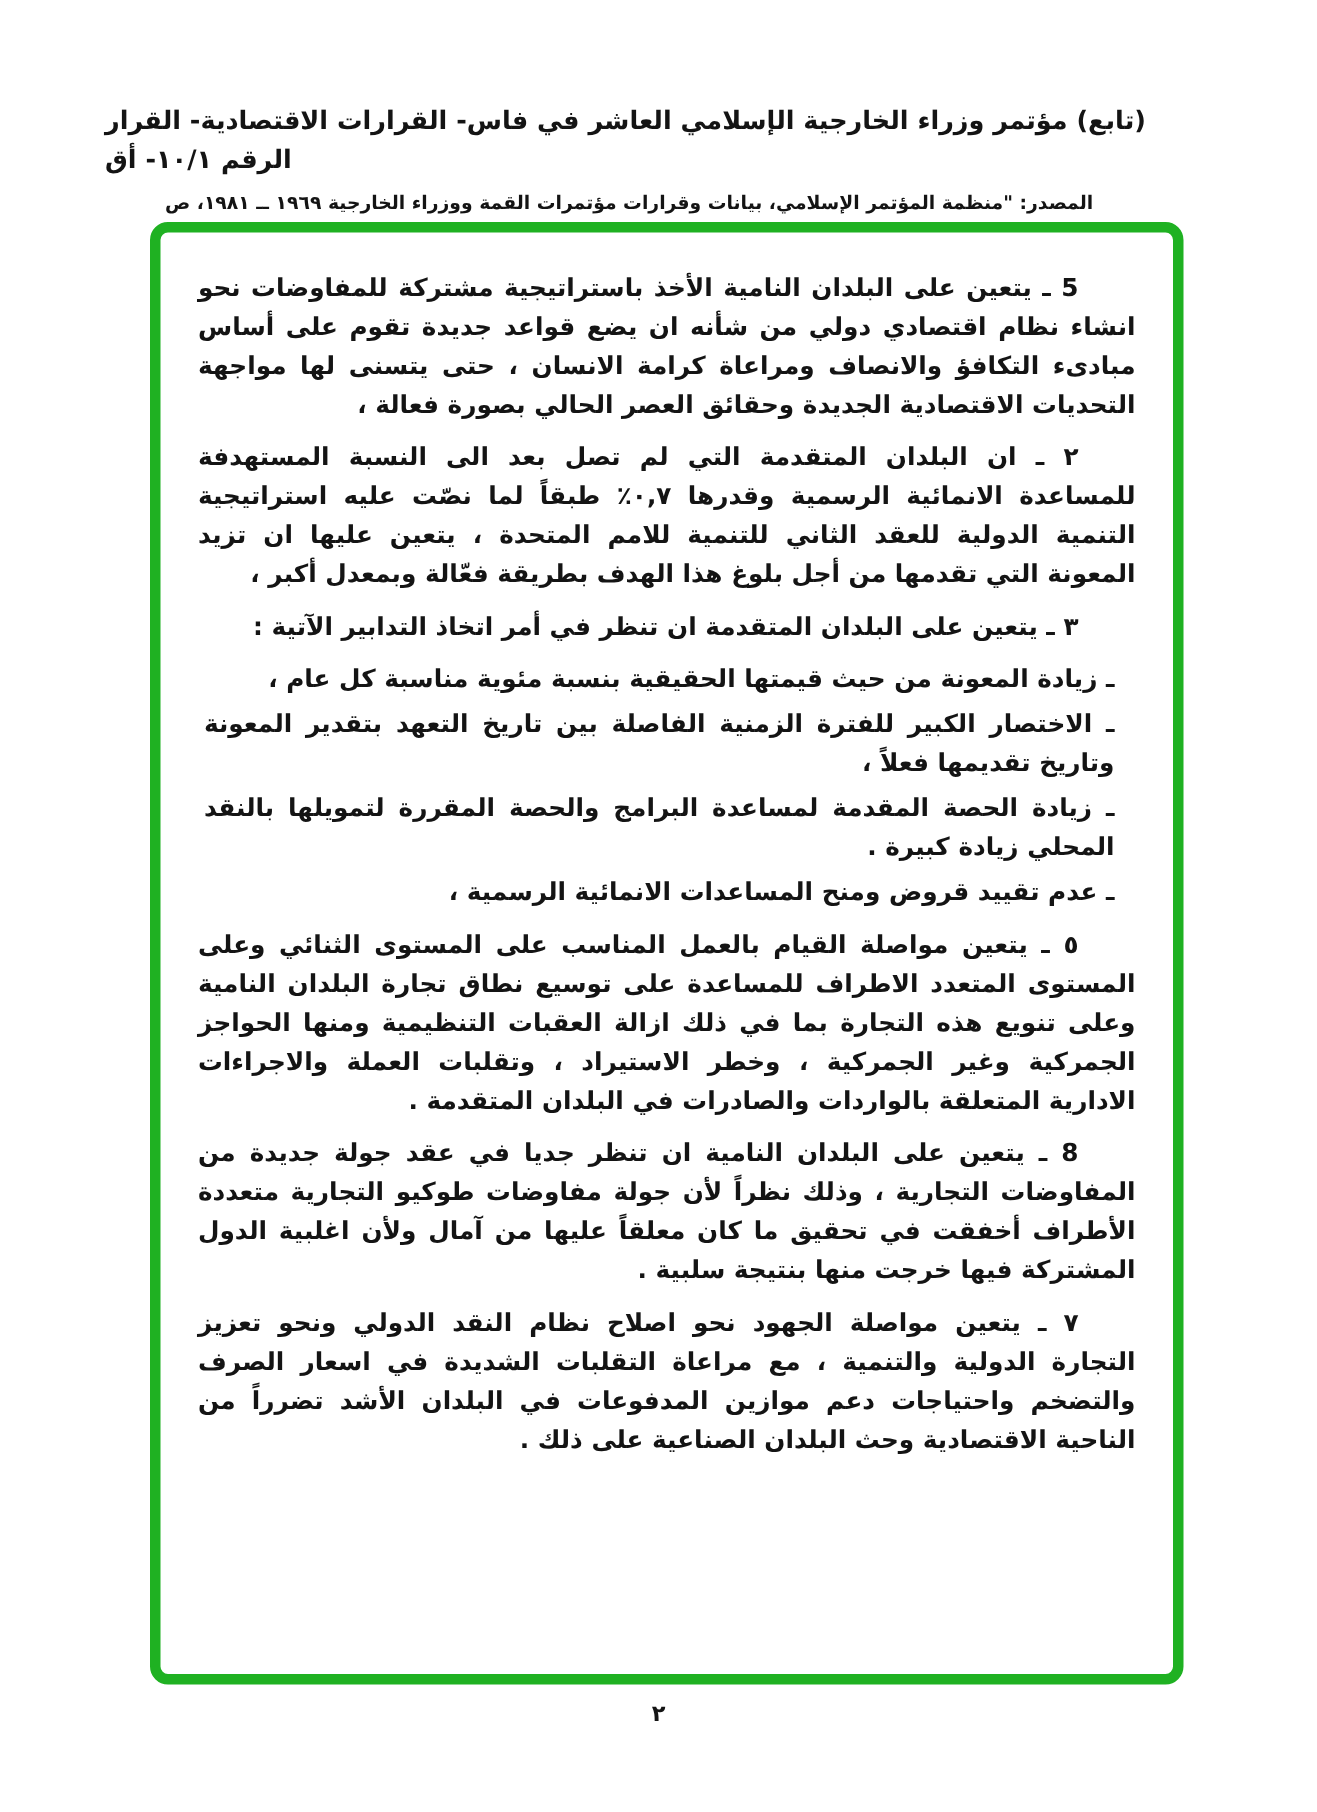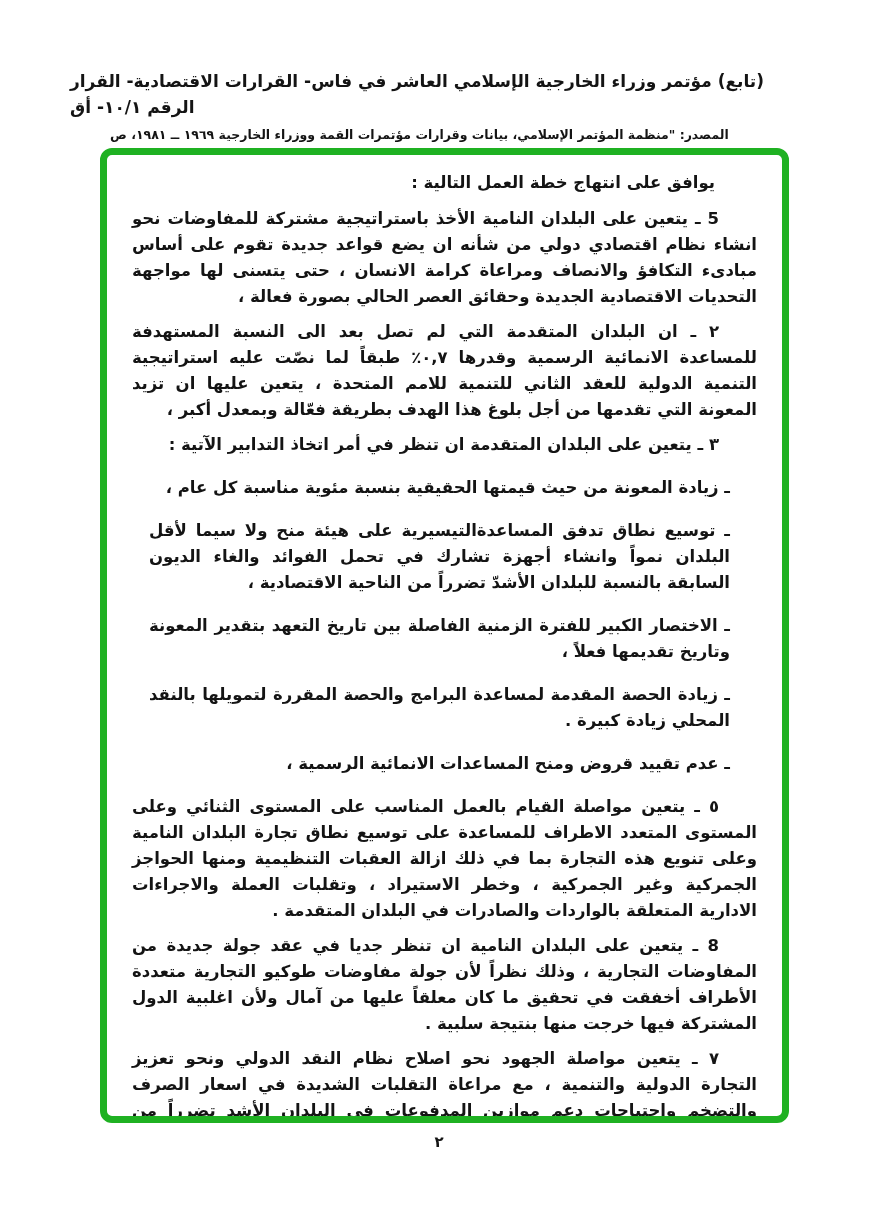--- a/index.html
+++ b/index.html
@@ -67,21 +67,21 @@
     text-align: right;
   }
   .para {
     margin: 9px 0;
     text-indent: 38px;
   }
   .bullets {
     margin: 2px 0 9px 0;
   }
   .bullet {
-    margin: 17px;
+    margin: 4px;
     padding-right: 10px;
     text-indent: 0;
   }
   .page-number {
     position: absolute;
     top: 1133px;
     left: 0;
     width: 878px;
     text-align: center;
     font-size: 15px;
@@ -92,28 +92,26 @@
 </head>
 <body style="color: rgb(20, 20, 20); background: rgb(255, 255, 255);">
 
 <div class="page-header">
   <div class="header-line1">(تابع)  مؤتمر وزراء الخارجية الإسلامي العاشر في فاس- القرارات الاقتصادية- القرار الرقم ١٠/١- أق</div>
   <div class="header-line2">المصدر: "منظمة المؤتمر الإسلامي، بيانات وقرارات مؤتمرات القمة ووزراء الخارجية ١٩٦٩ ــ ١٩٨١، ص ٤٦٥-٤٦٧"</div>
 </div>
 
 <div class="resolution-frame" style="border-color: rgb(31, 177, 34);">
   <div class="resolution-body">
-    <p class="intro-para">يوافق على انتهاج خطة العمل التالية :</p>
     <div>
         <p class="para">5 ـ يتعين على البلدان النامية الأخذ باستراتيجية مشتركة للمفاوضات نحو انشاء نظام اقتصادي دولي من شأنه ان يضع قواعد جديدة تقوم على أساس مبادىء التكافؤ والانصاف ومراعاة كرامة الانسان ، حتى يتسنى لها مواجهة التحديات الاقتصادية الجديدة وحقائق العصر الحالي بصورة فعالة ،</p>
         <p class="para">٢ ـ ان البلدان المتقدمة التي لم تصل بعد الى النسبة المستهدفة للمساعدة الانمائية الرسمية وقدرها ٠,٧٪ طبقاً لما نصّت عليه استراتيجية التنمية الدولية للعقد الثاني للتنمية للامم المتحدة ، يتعين عليها ان تزيد المعونة التي تقدمها من أجل بلوغ هذا الهدف بطريقة فعّالة وبمعدل أكبر ،</p>
         <p class="para">٣ ـ يتعين على البلدان المتقدمة ان تنظر في أمر اتخاذ التدابير الآتية :</p>
         <div class="bullets">
           <p class="bullet">ـ  زيادة المعونة من حيث قيمتها الحقيقية بنسبة مئوية مناسبة كل عام ،</p>
-          <p class="bullet">ـ  توسيع نطاق تدفق المساعدةالتيسيرية على هيئة منح ولا سيما لأقل البلدان نمواً وانشاء أجهزة تشارك في تحمل الفوائد والغاء الديون السابقة بالنسبة للبلدان الأشدّ تضرراً من الناحية الاقتصادية ،</p>
           <p class="bullet">ـ  الاختصار الكبير للفترة الزمنية الفاصلة بين تاريخ التعهد بتقدير المعونة وتاريخ تقديمها فعلاً ،</p>
           <p class="bullet">ـ  زيادة الحصة المقدمة لمساعدة البرامج والحصة المقررة لتمويلها بالنقد المحلي زيادة كبيرة .</p>
           <p class="bullet">ـ  عدم تقييد قروض ومنح المساعدات الانمائية الرسمية ،</p>
         </div>
         <p class="para">٥ ـ يتعين مواصلة القيام بالعمل المناسب على المستوى الثنائي وعلى المستوى المتعدد الاطراف للمساعدة على توسيع نطاق تجارة البلدان النامية وعلى تنويع هذه التجارة بما في ذلك ازالة العقبات التنظيمية ومنها الحواجز الجمركية وغير الجمركية ، وخطر الاستيراد ، وتقلبات العملة والاجراءات الادارية المتعلقة بالواردات والصادرات في البلدان المتقدمة .</p>
         <p class="para">8 ـ يتعين على البلدان النامية ان تنظر جديا في عقد جولة جديدة من المفاوضات التجارية ، وذلك نظراً لأن جولة مفاوضات طوكيو التجارية متعددة الأطراف أخفقت في تحقيق ما كان معلقاً عليها من آمال ولأن اغلبية الدول المشتركة فيها خرجت منها بنتيجة سلبية .</p>
         <p class="para">٧ ـ يتعين مواصلة الجهود نحو اصلاح نظام النقد الدولي ونحو تعزيز التجارة الدولية والتنمية ، مع مراعاة التقلبات الشديدة في اسعار الصرف والتضخم واحتياجات دعم موازين المدفوعات في البلدان الأشد تضرراً من الناحية الاقتصادية وحث البلدان الصناعية على ذلك .</p>
       </div>
   </div>
 </div>

